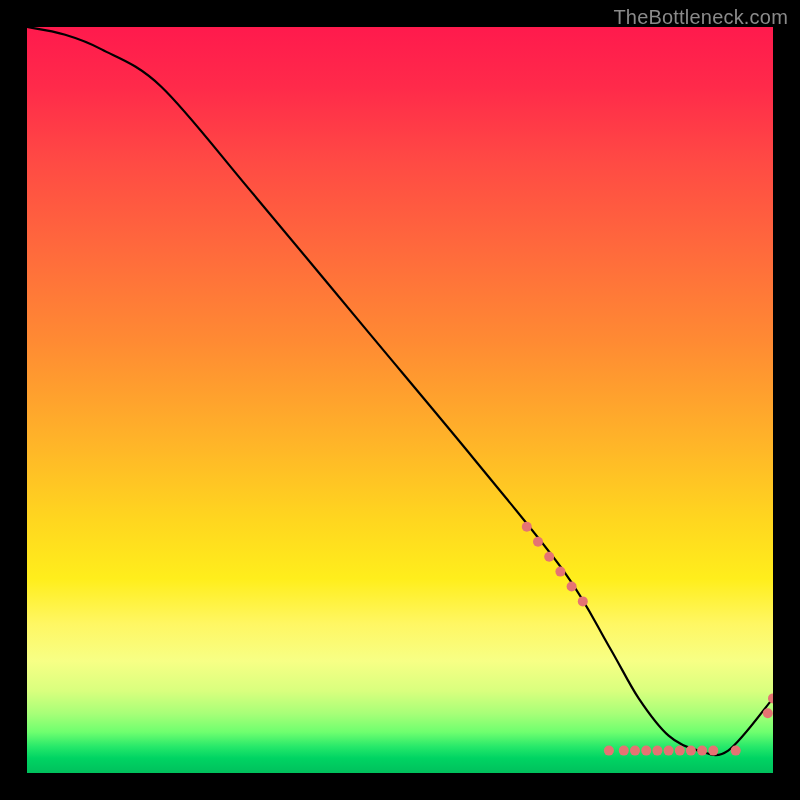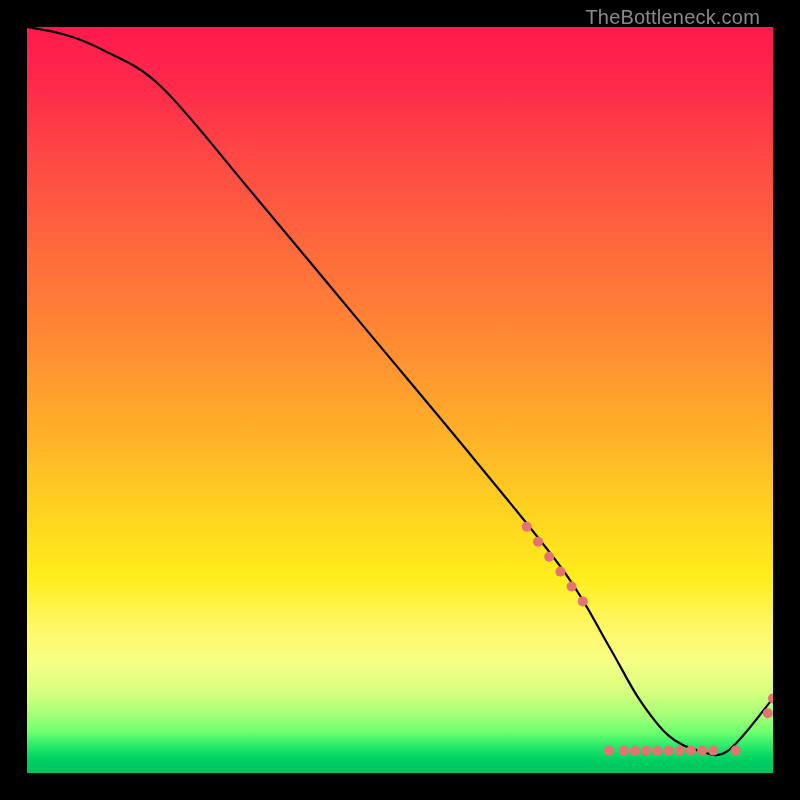--- a/index.html
+++ b/index.html
@@ -43,21 +43,21 @@
       #a8ff78 92%,
       #6fff6f 94.5%,
       #26e86a 96.5%,
       #00d463 98%,
       #00c05c 100%
     );
   }
   .watermark {
     position: absolute;
     top: 6px;
-    right: 40px;
+    right: 12px;
     font-family: Arial, Helvetica, sans-serif;
     font-size: 20px;
     color: #8a8a8a;
     letter-spacing: 0.2px;
     user-select: none;
   }
   svg.overlay {
     position: absolute;
     inset: 0;
   }

